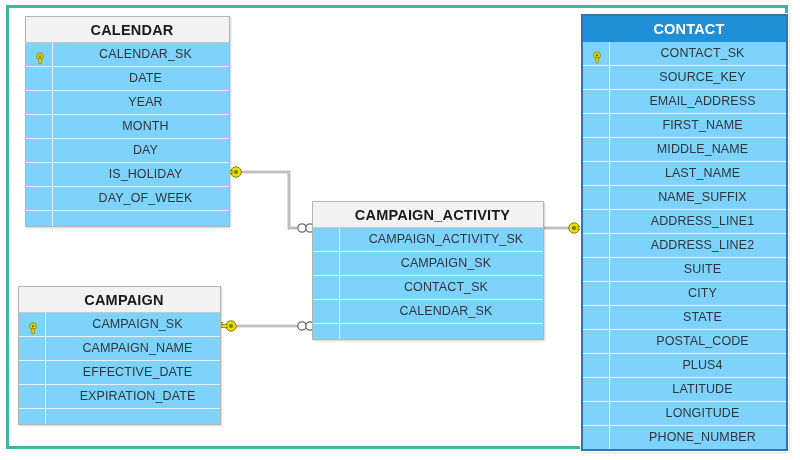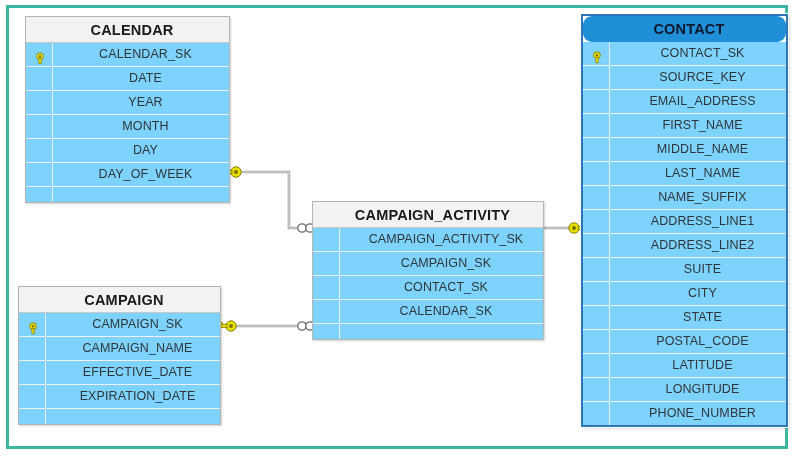--- a/index.html
+++ b/index.html
@@ -64,23 +64,22 @@
     font-size: 14.5px;
     letter-spacing: 0.2px;
     color: #1a1a1a;
     background: #f2f2f2;
     border-bottom: 1px solid #c8c8c8;
     white-space: nowrap;
     overflow: hidden;
   }
   .entity.selected .entity-header {
     background: #1f8fd8;
-    color: #0f172a;
+    color: #ffffff;
     border-bottom: 1px solid #1f8fd8;
-    border-radius: 9px;
   }
 
   .entity-body {
     position: relative;
     background: #7dd3fc;
     padding: 0;
   }
   
   .entity-body::before {
     content: "";
@@ -198,20 +197,23 @@
         <div class="field-row">
           <span class="field-label">YEAR</span>
         </div>
         <div class="field-row">
           <span class="field-label">MONTH</span>
         </div>
         <div class="field-row">
           <span class="field-label">DAY</span>
         </div>
         <div class="field-row">
+          <span class="field-label">IS_HOLIDAY</span>
+        </div>
+        <div class="field-row">
           <span class="field-label">DAY_OF_WEEK</span>
         </div>
         <div class="field-row blank"></div>
       </div>
   </div>
 
   <div class="entity" id="ent-campaign">
     <div class="entity-header">CAMPAIGN</div>
     <div class="entity-body">
         <div class="field-row">
@@ -295,20 +297,23 @@
         <div class="field-row">
           <span class="field-label">CITY</span>
         </div>
         <div class="field-row">
           <span class="field-label">STATE</span>
         </div>
         <div class="field-row">
           <span class="field-label">POSTAL_CODE</span>
         </div>
         <div class="field-row">
+          <span class="field-label">PLUS4</span>
+        </div>
+        <div class="field-row">
           <span class="field-label">LATITUDE</span>
         </div>
         <div class="field-row">
           <span class="field-label">LONGITUDE</span>
         </div>
         <div class="field-row">
           <span class="field-label">PHONE_NUMBER</span>
         </div>
       </div>
   </div>

